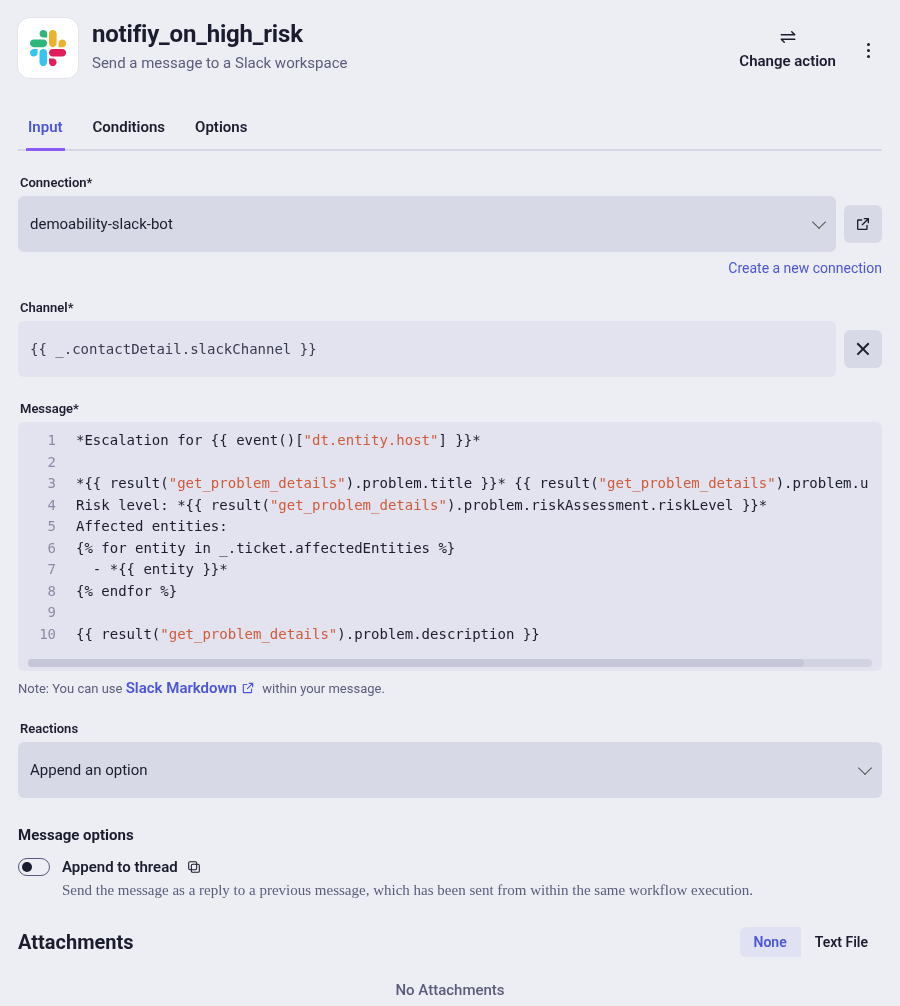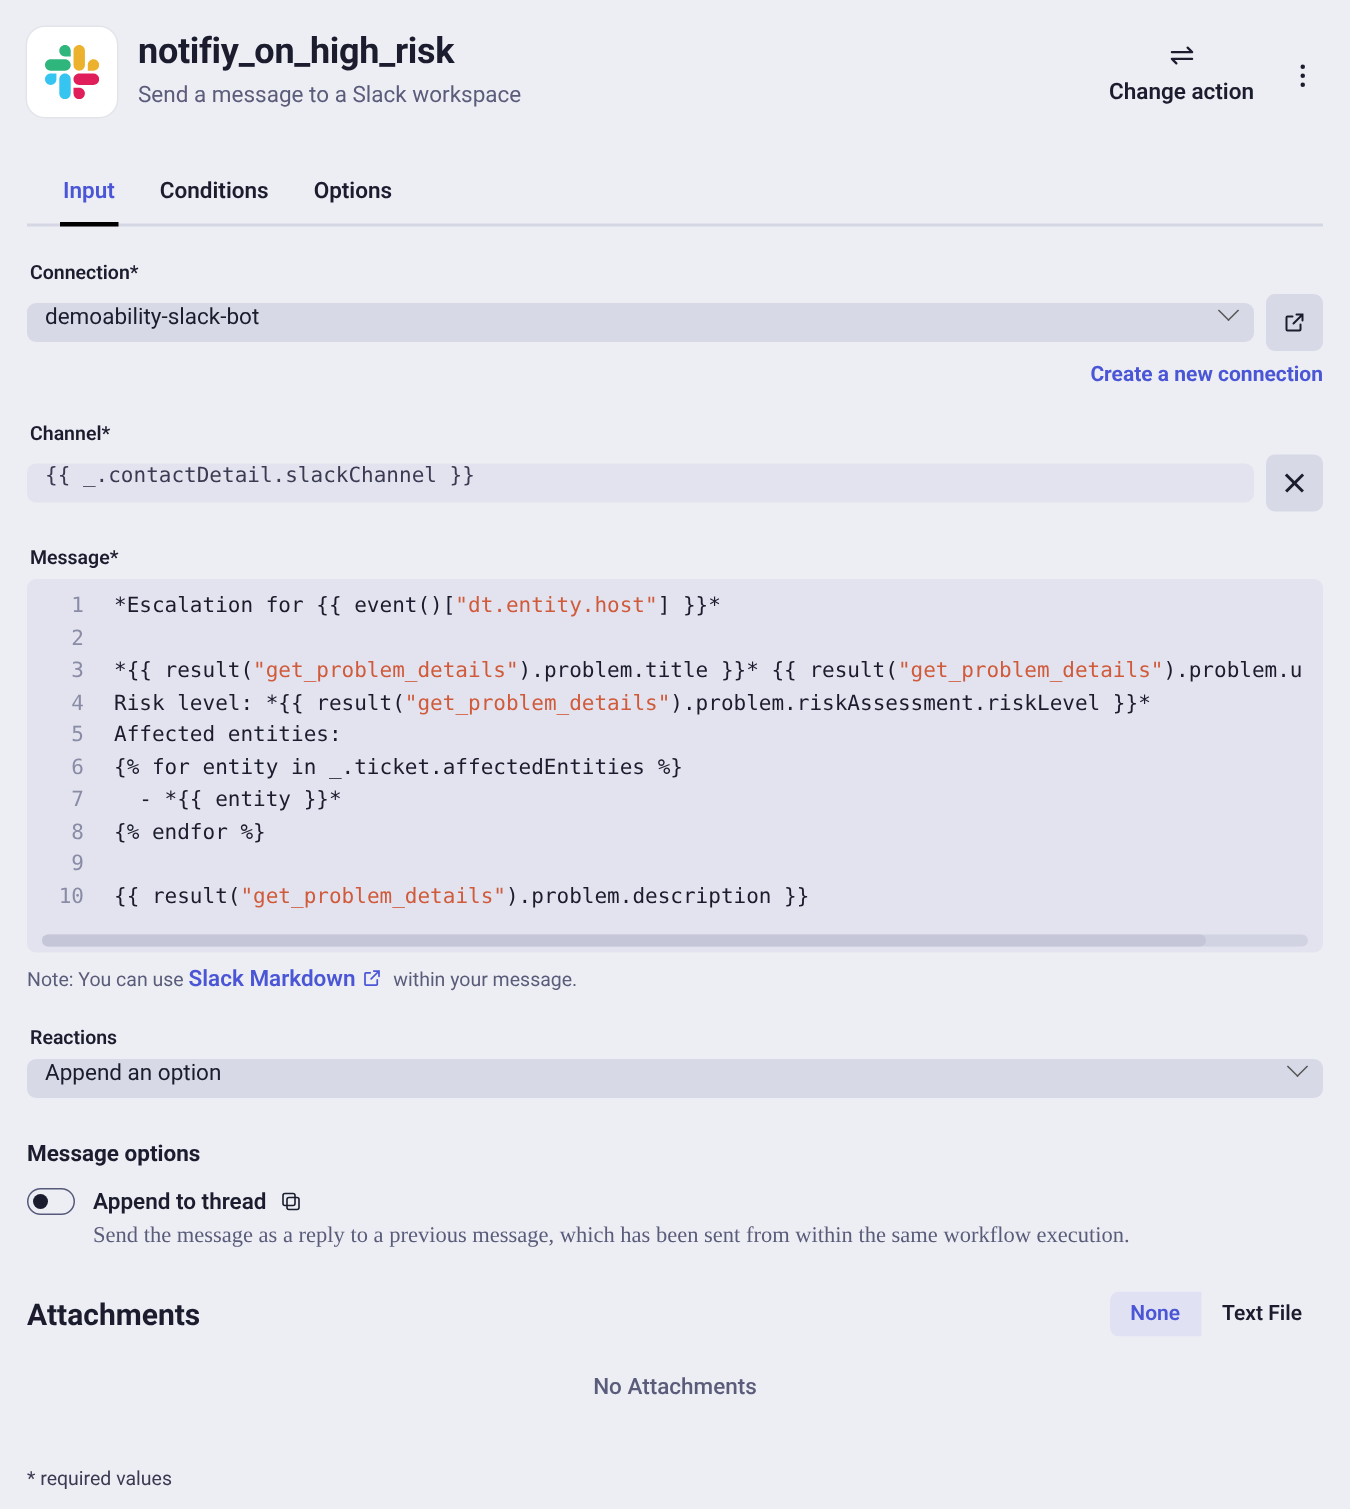--- a/index.html
+++ b/index.html
@@ -37,42 +37,42 @@
   .kebab span { width: 3px; height: 3px; background:#1b1c2e; border-radius:50%; }
 
   .tabs {
     margin-top: 30px; border-bottom: 2px solid #d6d7e4; display: flex; gap: 26px;
     padding: 0 8px;
   }
   .tab {
     padding: 10px 2px 12px 2px; font-size: 15px; font-weight: 600; color: #1b1c2e;
     cursor: pointer; margin-bottom: -2px;
   }
-  .tab.active { color: #4b56d6; border-bottom: 3px solid #000000; margin-left: 14px; }
+  .tab.active { color: #4b56d6; border-bottom: 3px solid #8b5cf6; }
 
   .field-label {
     font-size: 13px; font-weight: 600; color: #1b1c2e; margin: 24px 0 6px 2px;
   }
   .row { display: flex; gap: 8px; align-items: center; }
   .select-box, .text-box {
-    flex: 1; background: #d8d9e6; border-radius: 6px; height: 26px;
-    display: flex; align-items: flex-start; padding: 0 12px;
+    flex: 1; background: #d8d9e6; border-radius: 6px; height: 56px;
+    display: flex; align-items: center; padding: 0 12px;
     font-size: 15px; color: #1b1c2e; cursor: pointer;
   }
   .select-box .spacer { flex: 1; }
   .chev-down {
     width: 10px; height: 10px; border-right: 1.6px solid #555; border-bottom: 1.6px solid #555;
     transform: rotate(45deg); margin-bottom: 4px;
   }
   .square-btn {
     width: 38px; height: 38px; background: #d8d9e6; border-radius: 6px;
     display: flex; align-items: center; justify-content: center; cursor: pointer;
   }
   .link-row { text-align: right; margin-top: 8px; }
-  .link { color: #4b56d6; font-weight: 700; font-size: 14px; cursor: pointer; }
+  .link { color: #4b56d6; font-weight: 400; font-size: 14px; cursor: pointer; }
 
   .text-box {
     background: #e2e3ee; font-family: ui-monospace, Menlo, Consolas, monospace;
     font-size: 14px; color: #3a3b52; cursor: text;
   }
 
   .code-editor {
     background: #e2e3ee; border-radius: 6px; display: flex;
     font-family: ui-monospace, Menlo, Consolas, monospace; font-size: 14px;
     line-height: 21.5px; position: relative; overflow: hidden;

